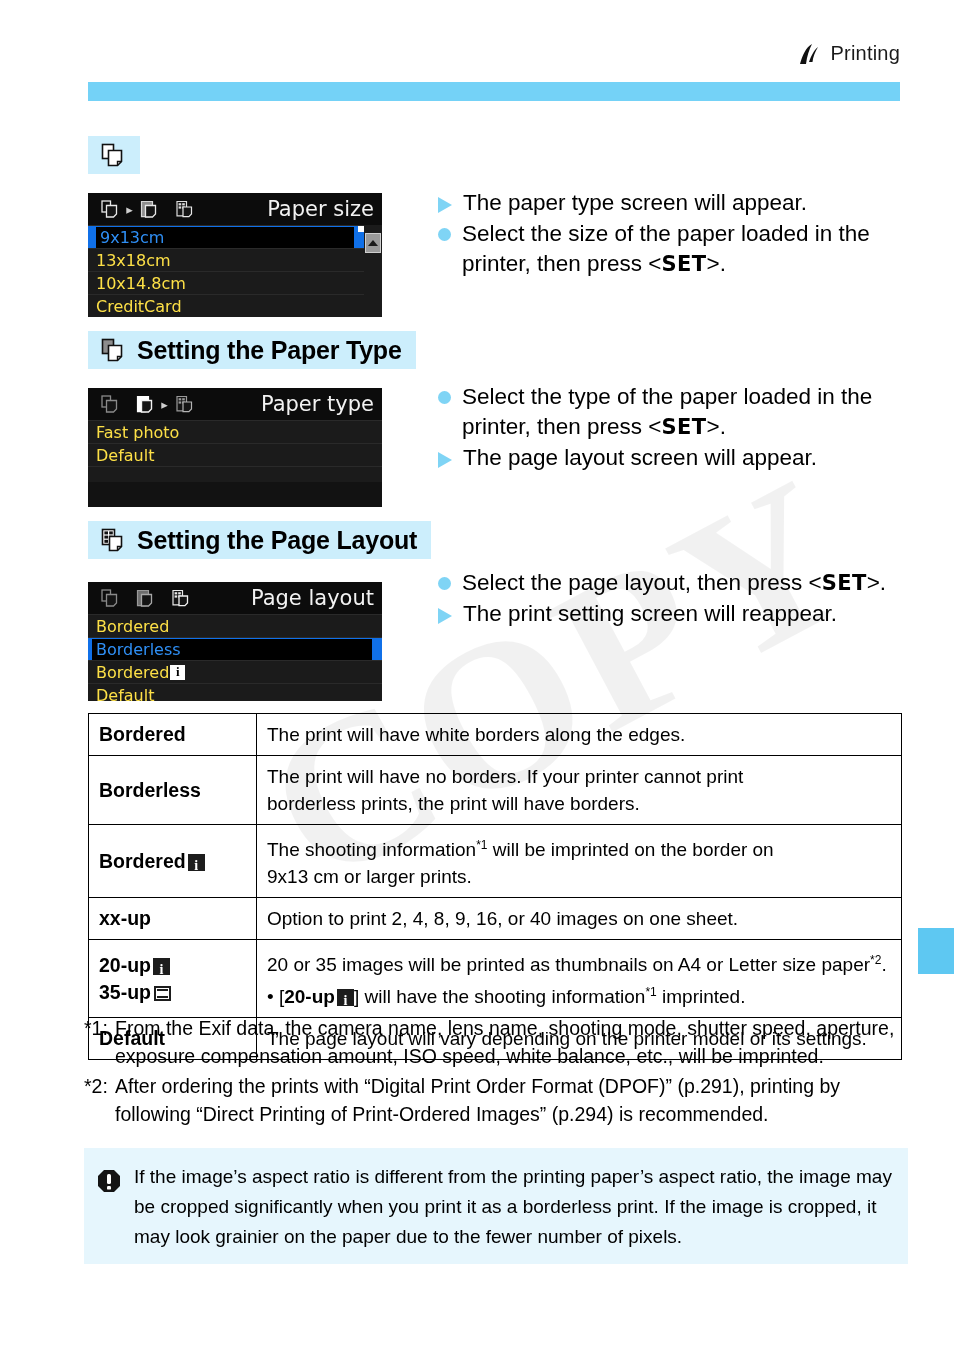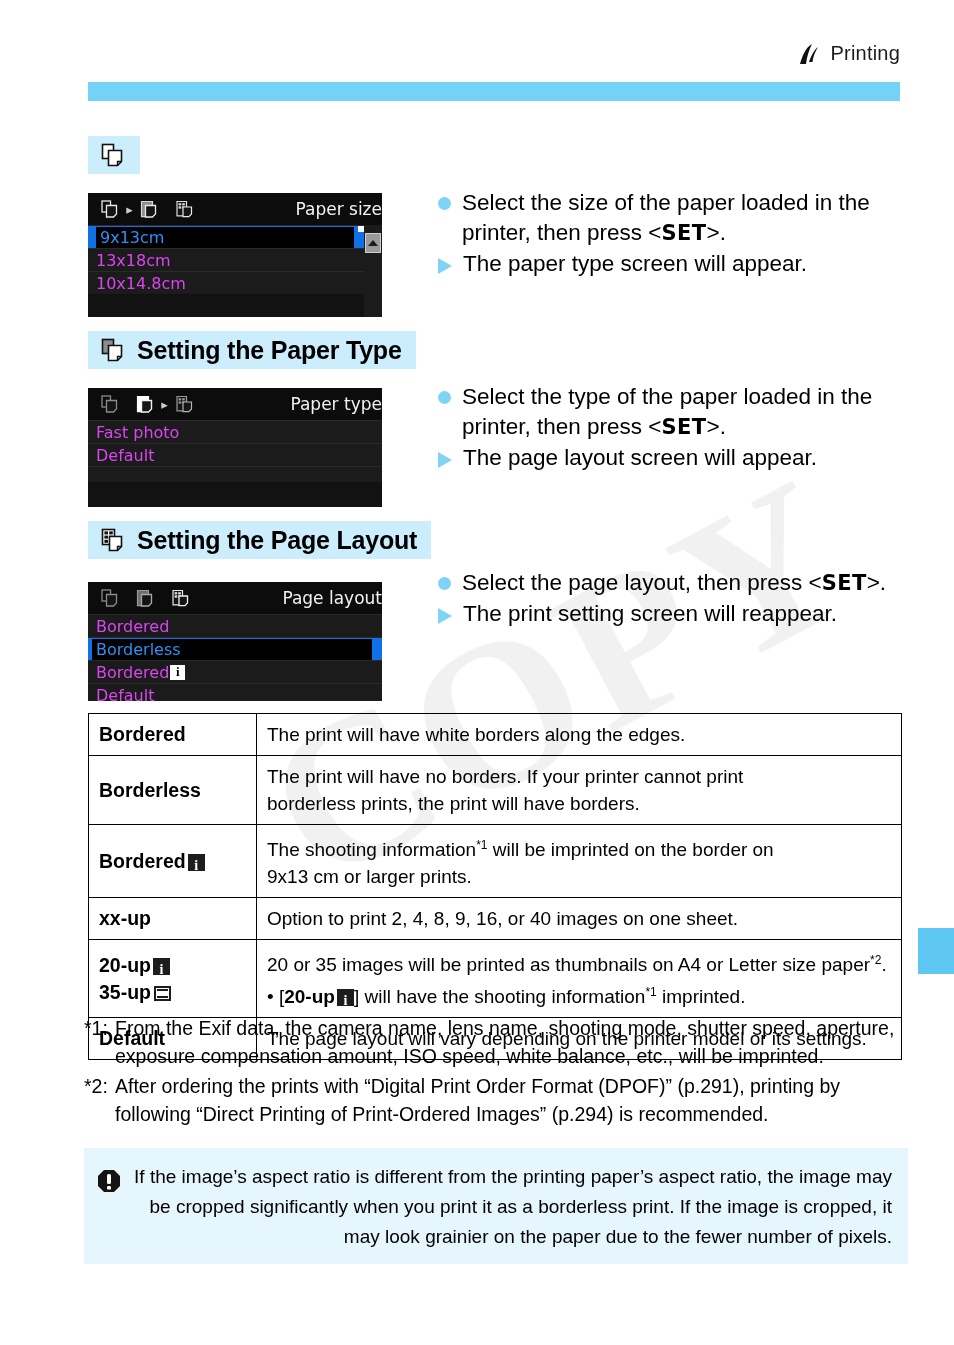--- a/index.html
+++ b/index.html
@@ -109,33 +109,33 @@
     color: #cfcfcf;
     font-size: 13px;
     line-height: 1;
     margin: 0 2px;
     width: 11px;
     text-align: center;
   }
   .lcd-sp { width: 11px; }
   .lcd-title {
     position: absolute;
-    right: 0;
+    right: 8px;
     top: 50%;
     transform: translateY(-50%);
     color: #f2f2f2;
-    font-size: 17px;
+    font-size: 21px;
     font-family: "DejaVu Sans", sans-serif;
   }
   .lcd-row {
     height: 23px;
     display: flex;
     align-items: center;
     padding-left: 8px;
-    color: #d946ef;
+    color: #fde047;
     font-size: 16px;
     font-family: "DejaVu Sans", sans-serif;
     background: #1b1b1b;
     border-top: 1px solid #2a2a2a;
     box-sizing: border-box;
     position: relative;
   }
   .lcd-row.sel {
     background: #1070e8;
     color: #1e7ff0;
@@ -329,21 +329,20 @@
   }
   .caution .warn {
     flex: 0 0 auto;
     width: 26px; height: 26px;
     margin: 6px 12px 0 4px;
   }
   .caution .ctxt {
     font-size: 19px;
     line-height: 30px;
     color: #000;
-    text-align: right;
   }
 
   
   .edge-tab {
     position: absolute;
     right: 0;
     top: 928px;
     width: 36px;
     height: 46px;
     background: #5ec8f2;
@@ -411,38 +410,41 @@
     <div class="lcd-row sel" style="width:276px;padding-left:12px;">
       <span class="rowtxt">9x13cm</span>
       <span class="sel-edge"></span>
     </div>
     <div class="lcd-row" style="width:276px;">
       <span class="rowtxt">13x18cm</span>
     </div>
     <div class="lcd-row" style="width:276px;">
       <span class="rowtxt">10x14.8cm</span>
     </div>
+    <div class="lcd-row" style="width:276px;">
+      <span class="rowtxt">CreditCard</span>
+    </div>
 
     <div class="scroll-up">
         <i></i>
       </div>
   </div>
 
   <div class="steps" style="left:438px; top:188px; width:465px;">
     <div class="step">
       <span class="marker">
-          <span class="dot"></span>
-        </span>
-      <span class="txt"><span>Select the size of the paper loaded in the printer, then press &lt;</span><span class="setkey">SET</span><span>&gt;.</span></span>
+          <span class="tri"></span>
+        </span>
+      <span class="txt">The paper type screen will appear.</span>
     </div>
     <div class="step">
       <span class="marker">
-          <span class="tri"></span>
-        </span>
-      <span class="txt">The paper type screen will appear.</span>
+          <span class="dot"></span>
+        </span>
+      <span class="txt"><span>Select the size of the paper loaded in the printer, then press &lt;</span><span class="setkey">SET</span><span>&gt;.</span></span>
     </div>
   </div>
 
   <div class="sect" style="left:88px; top:331px;">
     <span class="sect-icon">
       <svg width="26" height="26" viewBox="0 0 26 26">
         <rect x="2.5" y="2.5" width="11" height="14" fill="#8d8d8d" stroke="#111" stroke-width="1.6"></rect>
         <path d="M8.5 8.5 h13 v11 l-4 4 h-9 z" fill="#fff" stroke="#111" stroke-width="1.6"></path>
         <path d="M21.5 19.5 h-4 v4" fill="none" stroke="#111" stroke-width="1.4"></path>
       </svg>

